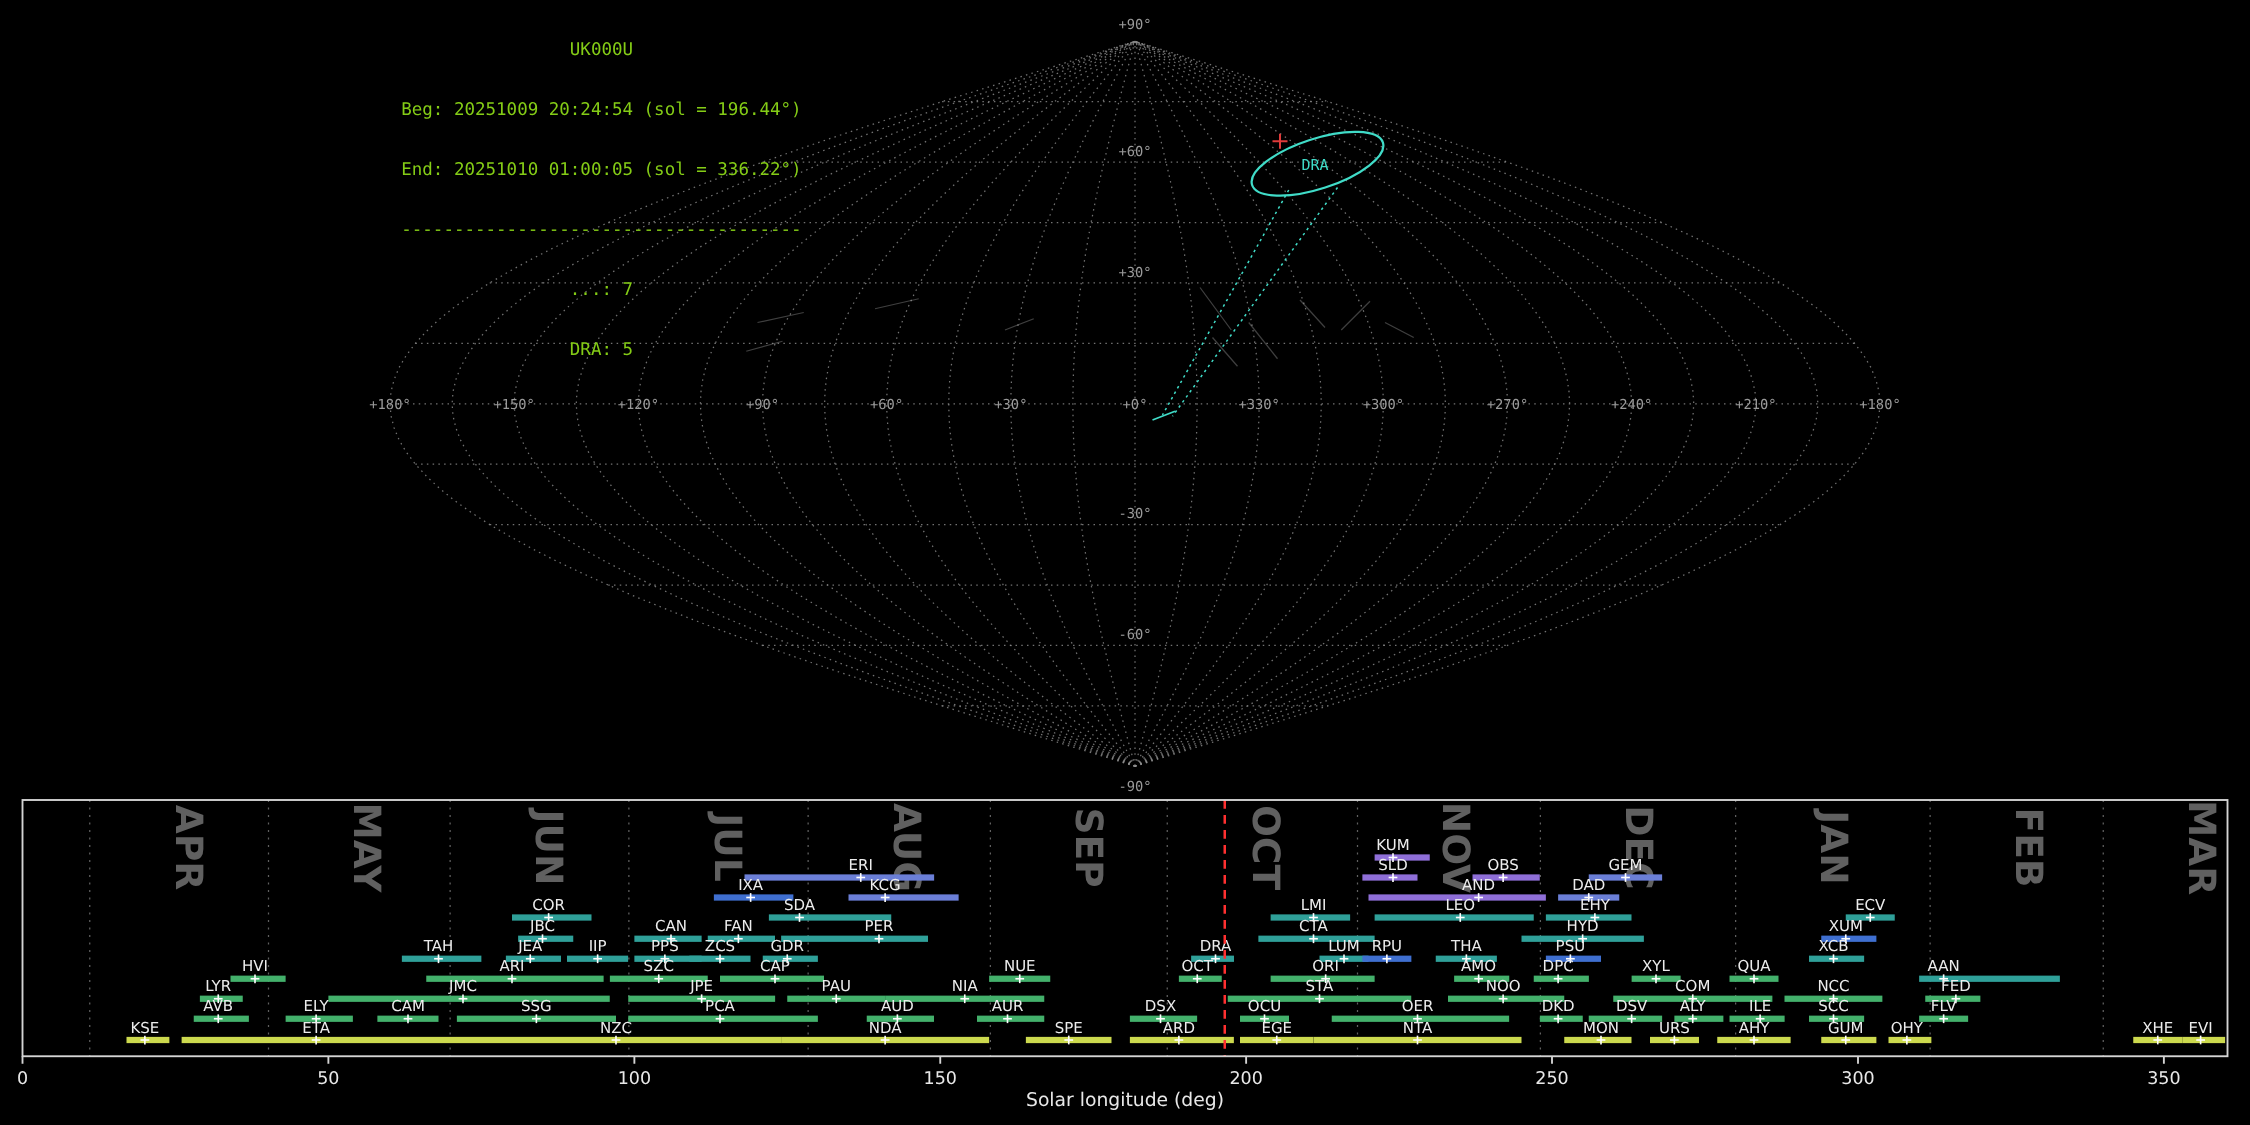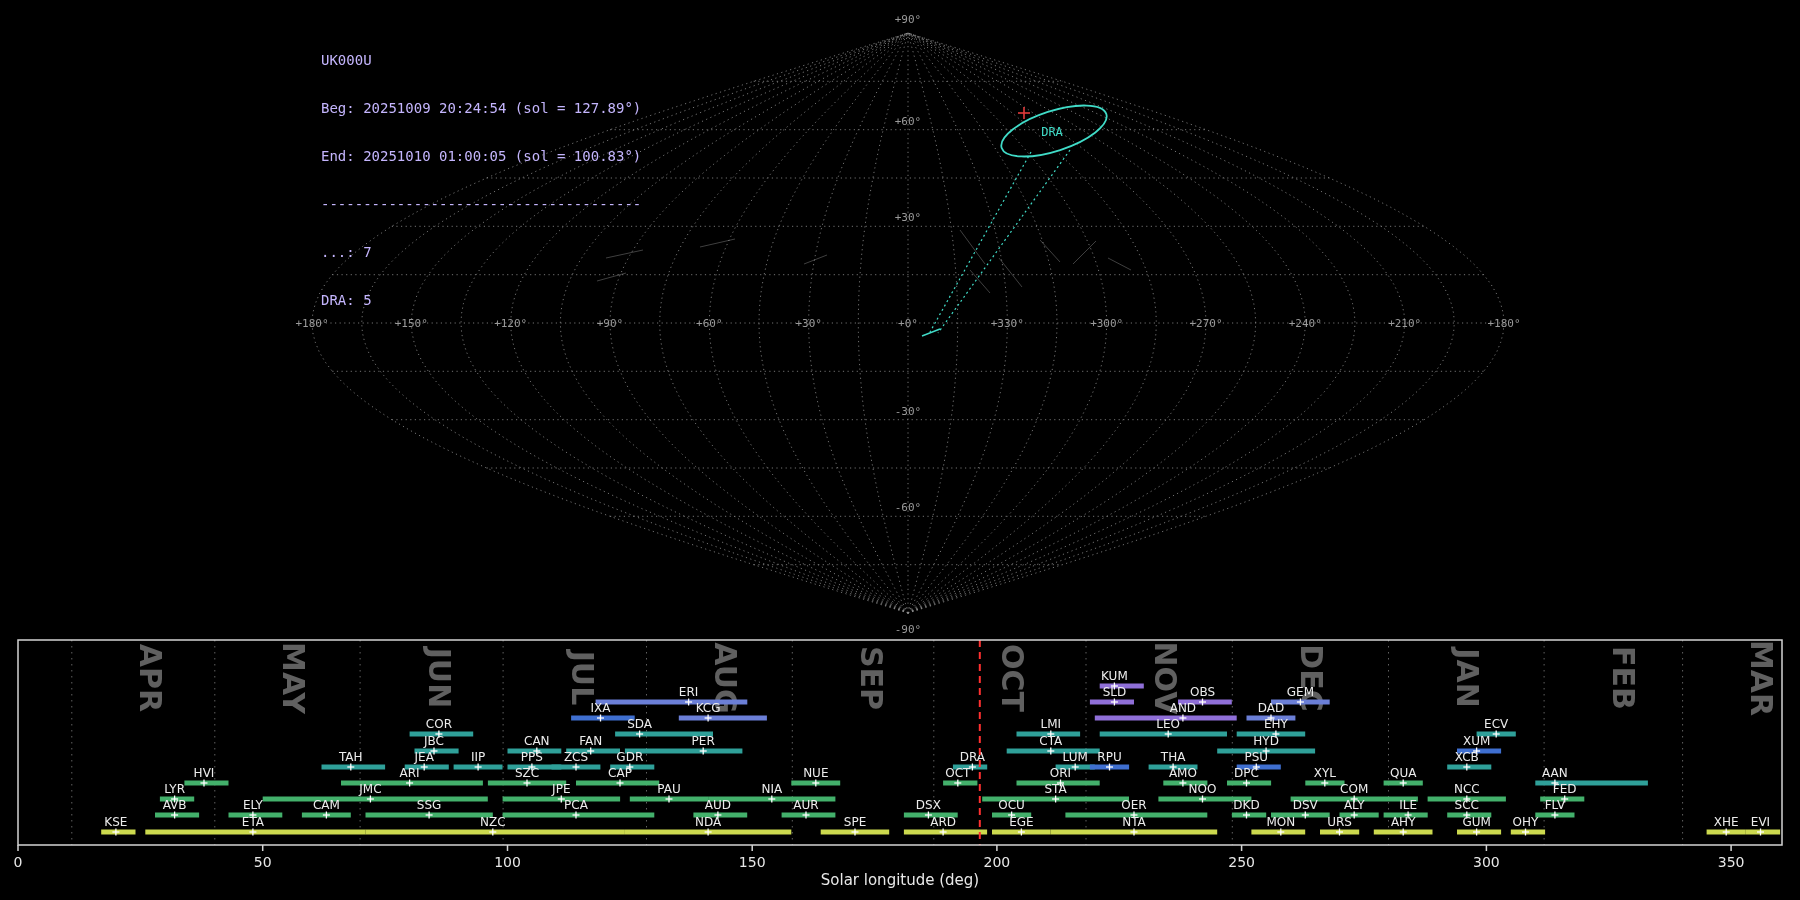--- a/index.html
+++ b/index.html
@@ -1,20 +1,20 @@
 <!DOCTYPE html>
 <html><head>
 <meta charset="utf-8">
 <style>
   html,body{margin:0;padding:0;background:#000;}
   .screen{position:relative;width:1800px;height:900px;background:#000;overflow:hidden;
           font-family:"DejaVu Sans",sans-serif;}
   #plot{position:absolute;left:0;top:0;}
-  .hdr{position:absolute;left:321px;top:20px;color:#c4b5fd;
-       font:14px/16px "DejaVu Sans Mono",monospace;white-space:pre;}
+  .hdr{position:absolute;left:321px;top:0;color:#84cc16;
+       font:14px/16px "DejaVu Sans Mono",monospace;white-space:pre;text-align:center;}
   .grid{fill:none;stroke:#8e8e8e;stroke-width:1;stroke-dasharray:1.2 3.4;opacity:.8;}
   .maplbl{fill:#9a9a9a;font:11px "DejaVu Sans Mono",monospace;text-anchor:middle;}
   .trail{stroke:#b5b5b5;stroke-width:1;opacity:.35;}
   .rad{stroke:#40dcc8;fill:none;}
   .radlbl{fill:#40dcc8;font:12px "DejaVu Sans Mono",monospace;text-anchor:middle;}
   .box{fill:none;stroke:#d4d4d4;stroke-width:1.5;}
   .mline{stroke:#8a8a8a;stroke-width:1;stroke-dasharray:1.5 4.5;opacity:.7;}
   .month{fill:#606060;font:bold 30px "DejaVu Sans",sans-serif;text-anchor:middle;}
   .cur{stroke:#ff3030;stroke-width:2;stroke-dasharray:7 5;}
   .tick{fill:#e8e8e8;font:14px "DejaVu Sans",sans-serif;text-anchor:middle;}
@@ -664,19 +664,19 @@
         <text x="1241.6" y="867" class="tick">250</text>
         <line x1="1486.4" y1="845" x2="1486.4" y2="851" stroke="#d4d4d4" stroke-width="1.5"></line>
         <text x="1486.4" y="867" class="tick">300</text>
         <line x1="1731.1" y1="845" x2="1731.1" y2="851" stroke="#d4d4d4" stroke-width="1.5"></line>
         <text x="1731.1" y="867" class="tick">350</text>
         <text x="900" y="885" class="axis-title">Solar longitude (deg)</text>
       </g>
   </svg>
   <div class="hdr">
     <div>UK000U</div>
-    <div>Beg: 20251009 20:24:54 (sol = 127.89°)</div>
-    <div>End: 20251010 01:00:05 (sol = 100.83°)</div>
+    <div>Beg: 20251009 20:24:54 (sol = 196.44°)</div>
+    <div>End: 20251010 01:00:05 (sol = 336.22°)</div>
     <div>--------------------------------------</div>
     <div>...: 7</div>
     <div>DRA: 5</div>
   </div>
 </div>
 
 </body></html>

